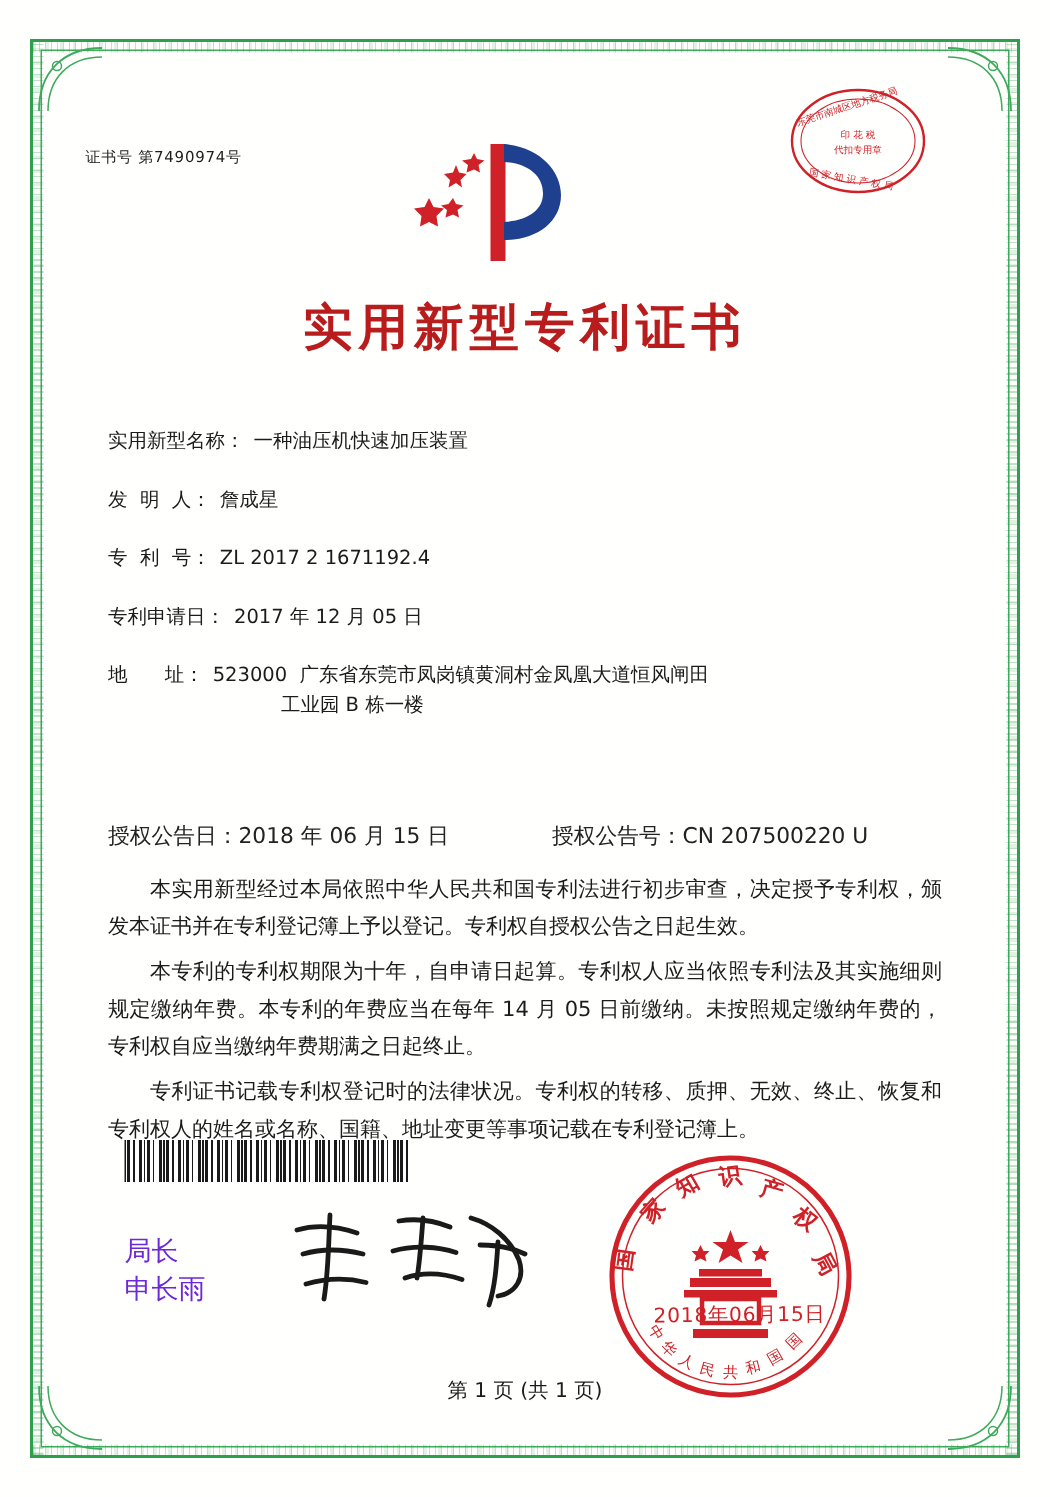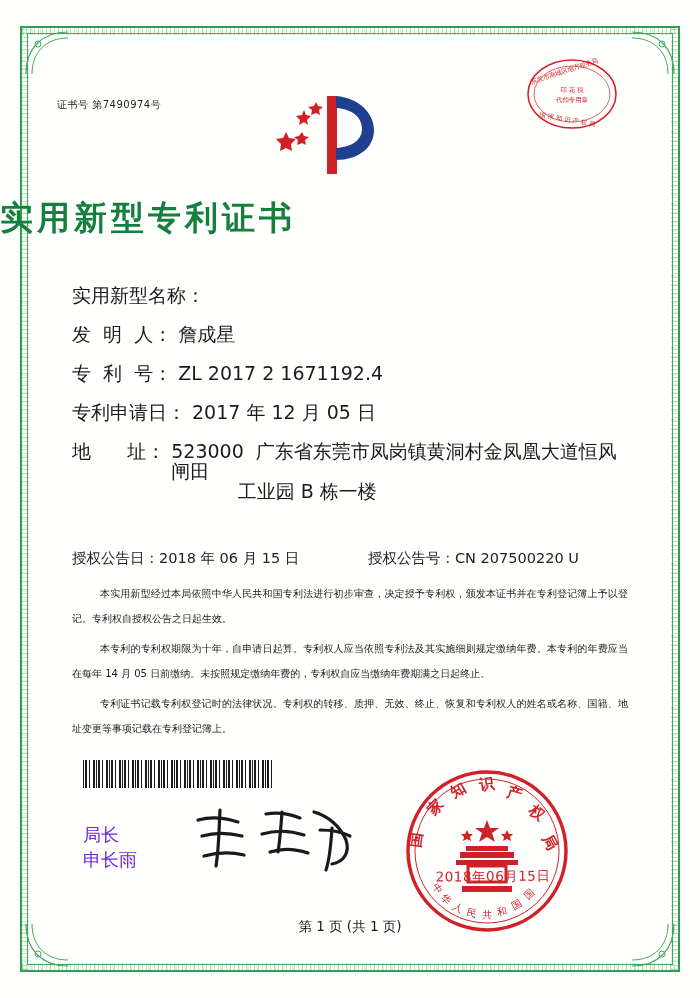--- a/index.html
+++ b/index.html
@@ -104,39 +104,39 @@
   .top-seal {
     position: absolute;
     left: 524px; top: 54px;
     width: 96px; height: 80px;
   }
 
   .main-title {
     position: absolute;
     left: 0; top: 196px;
     width: 700px;
-    text-align: left;
+    text-align: center;
     font-family: "DejaVu Serif", "Liberation Serif", serif;
     font-weight: bold;
     font-size: 33px;
     letter-spacing: 4px;
-    color: #15803d;
+    color: #b91c1c;
   }
 
   
   .fields {
     position: absolute;
     left: 72px; top: 285px;
     width: 560px;
   }
   .row {
     display: flex;
     align-items: flex-start;
     margin-bottom: 19px;
-    font-size: 19px;
+    font-size: 13px;
     line-height: 20px;
     color: #1b1b1b;
   }
   .row .label {
     white-space: pre;
     flex: 0 0 auto;
   }
   .row .value {
     margin-left: 6px;
     white-space: pre-wrap;
@@ -152,21 +152,21 @@
     line-height: 20px;
   }
   .grant-row .left { width: 296px; display: flex; align-items: flex-end; }
   .grant-row .right { display: flex; }
 
   
   .paragraphs {
     position: absolute;
     left: 72px; top: 581px;
     width: 556px;
-    font-size: 10px;
+    font-size: 14px;
     line-height: 25px;
     color: #1b1b1b;
     text-align: justify;
   }
   .paragraphs p {
     margin: 0 0 5px 0;
     text-indent: 28px;
   }
 
   
@@ -291,20 +291,21 @@
         <text x="48" y="68" text-anchor="middle" transform="rotate(10 48 40)">国 家 知 识 产 权 局</text>
       </g>
     </svg>
   </div>
 
   <div class="main-title">实用新型专利证书</div>
 
   <div class="fields">
     <div class="row">
       <span class="label">实用新型名称：</span>
+      <span class="value">一种油压机快速加压装置</span>
     </div>
     <div class="row">
       <span class="label">发  明  人：</span>
       <span class="value">詹成星</span>
     </div>
     <div class="row">
       <span class="label">专  利  号：</span>
       <span class="value">ZL 2017 2 1671192.4</span>
     </div>
     <div class="row">

